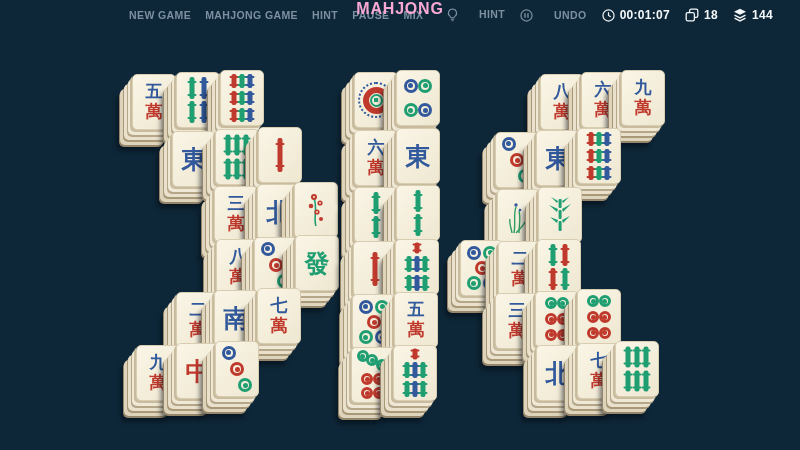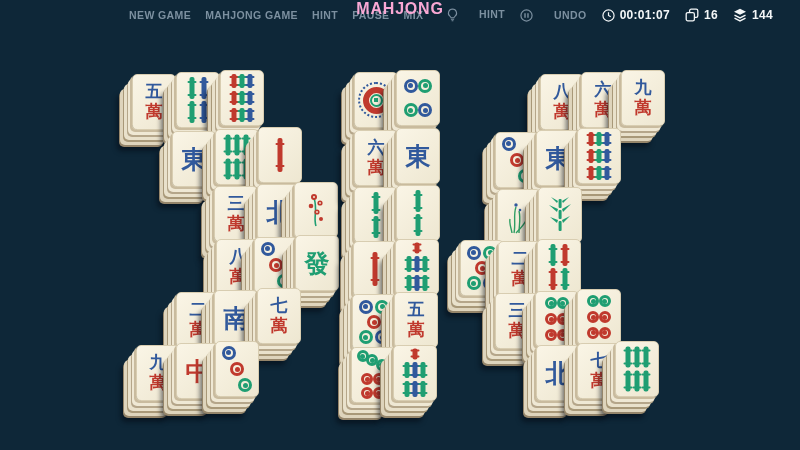--- a/index.html
+++ b/index.html
@@ -396,21 +396,21 @@
         </span>
       <span>00:01:07</span>
     </div>
     <div class="stat">
       <span>
           <svg width="14" height="14" viewBox="0 0 14 14">
             <rect x="4.6" y="1.2" width="8.2" height="8.2" rx="1.6" fill="none" stroke="currentColor" stroke-width="1.3"></rect>
             <rect x="1.2" y="4.6" width="8.2" height="8.2" rx="1.6" fill="#0e2738" stroke="currentColor" stroke-width="1.3"></rect>
           </svg>
         </span>
-      <span>16</span>
+      <span>18</span>
     </div>
     <div class="stat">
       <span>
           <svg width="14" height="14" viewBox="0 0 14 14">
             <path d="M7 .8 13 3.8 7 6.8 1 3.8z" fill="currentColor"></path>
             <path d="M1.5 7.2 7 9.9l5.5-2.7" fill="none" stroke="currentColor" stroke-width="1.4"></path>
             <path d="M1.5 10.2 7 12.9l5.5-2.7" fill="none" stroke="currentColor" stroke-width="1.4"></path>
           </svg>
         </span>
       <span>144</span>

